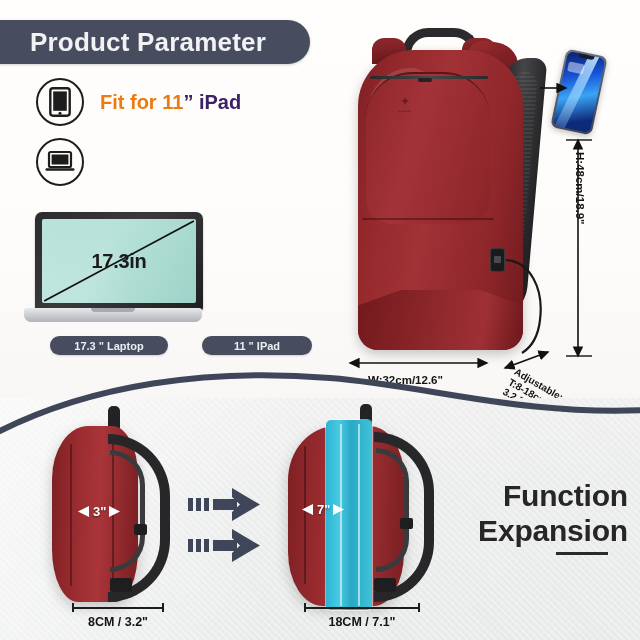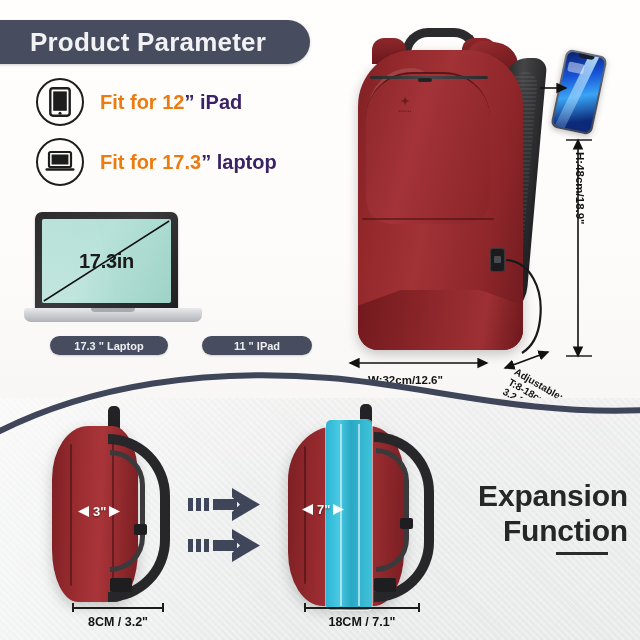--- a/index.html
+++ b/index.html
@@ -44,21 +44,21 @@
   }
   .feature-text{
     margin-left:16px;font-size:20px;font-weight:bold;white-space:nowrap;
   }
   .t-orange{color:#ec7b10;}
   .t-purple{color:#3b2266;}
 
   
   .laptop-wrap{position:absolute;left:24px;top:212px;width:178px;height:116px;}
   .laptop-lid{
-    position:absolute;left:11px;top:0;width:143px;height:98px;
+    position:absolute;left:11px;top:0;width:168px;height:98px;
     background:linear-gradient(135deg,#2c2c2e 0%,#3a3a3c 45%,#1f1f21 100%);
     border-radius:7px 7px 2px 2px;
     box-shadow:0 1px 2px rgba(0,0,0,.3);
   }
   .laptop-screen{
     position:absolute;left:7px;top:7px;right:7px;bottom:7px;
     background:linear-gradient(118deg,#a9dbd1 0%,#b7e2d9 42%,#9fd3c8 100%);
     border-radius:2px;overflow:hidden;
   }
   .screen-gloss{
@@ -348,34 +348,31 @@
 
     <div class="feature-row r1">
       <div class="circle-icon">
         <svg width="22" height="30" viewBox="0 0 22 30" aria-hidden="true">
           <rect x="1.3" y="1.3" width="19.4" height="27.4" rx="2.6" ry="2.6" fill="none" stroke="#1d1d1d" stroke-width="2.4"></rect>
           <rect x="4.2" y="4.4" width="13.6" height="19.4" fill="#1d1d1d"></rect>
           <circle cx="11" cy="26.3" r="1.5" fill="#1d1d1d"></circle>
         </svg>
       </div>
       <div class="feature-text">
-        <span class="t-orange">Fit for </span><span class="t-orange">12</span><span class="t-purple">”</span>&nbsp;<span class="t-purple">iPad</span>
+        <span class="t-orange">Fit for </span><span class="t-orange">11</span><span class="t-purple">”</span>&nbsp;<span class="t-purple">iPad</span>
       </div>
     </div>
 
     <div class="feature-row r2">
       <div class="circle-icon">
         <svg width="30" height="24" viewBox="0 0 30 24" aria-hidden="true">
           <rect x="4" y="2" width="22" height="15" rx="1.6" ry="1.6" fill="none" stroke="#1d1d1d" stroke-width="2.2"></rect>
           <rect x="6.6" y="4.5" width="16.8" height="10" fill="#1d1d1d"></rect>
           <rect x="0.5" y="18.3" width="29" height="2.4" rx="1.2" fill="#1d1d1d"></rect>
         </svg>
-      </div>
-      <div class="feature-text">
-        <span class="t-orange">Fit for </span><span class="t-orange">17.3</span><span class="t-purple">”</span>&nbsp;<span class="t-purple">laptop</span>
       </div>
     </div>
 
     <div class="laptop-wrap">
       <div class="laptop-lid">
         <div class="laptop-screen">
           <div class="screen-gloss"></div>
           <svg class="diag-line" viewBox="0 0 142 84" preserveAspectRatio="none" aria-hidden="true">
             <line x1="2" y1="82" x2="140" y2="2" stroke="#101010" stroke-width="1.6"></line>
           </svg>
@@ -526,22 +523,22 @@
     </div>
 
     <div class="cap-wrap" style="left:292px;top:205px;width:140px;">
       <div class="cap-rule" style="width:116px;">
           <span></span>
         </div>
       <div class="cap-text">18CM / 7.1"</div>
     </div>
 
     <div class="exp-title" style="position:absolute;left:452px;top:80px;">
+      <div>Function</div>
       <div>Expansion</div>
-      <div>Function</div>
     </div>
     <div class="exp-underline" style="position:absolute;left:556px;top:154px;"></div>
   </div>
 
   <svg class="divider-svg" aria-hidden="true">
     <path d="M-6,64 C 90,14 210,-2 330,8 C 430,16 520,46 648,40" fill="none" stroke="#3f4659" stroke-width="6" stroke-linecap="round"></path>
   </svg>
 
 </div>
 

